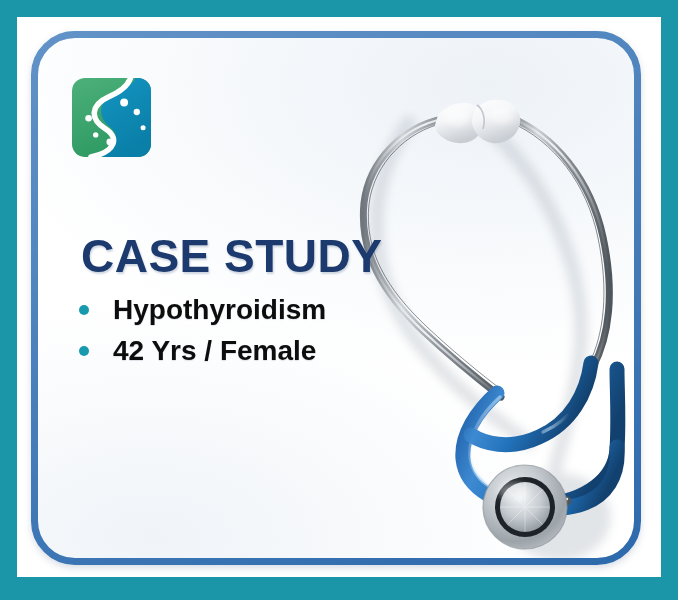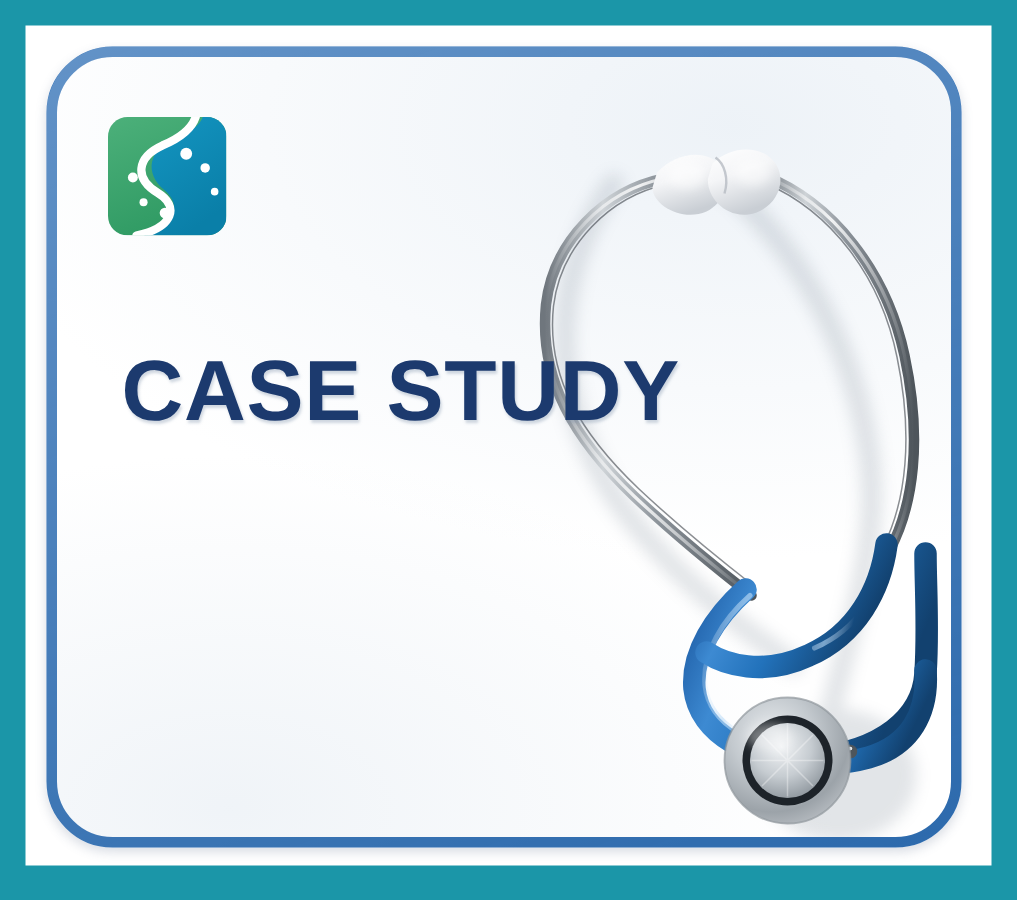--- a/index.html
+++ b/index.html
@@ -89,21 +89,21 @@
     border-radius: 13px;
     overflow: hidden;
   }
   .logo svg { display: block; }
 
   
   .heading {
     position: absolute;
     left: 50px;
     top: 202px;
-    font-size: 57px;
+    font-size: 46px;
     line-height: 1;
     font-weight: 700;
     letter-spacing: 0.5px;
     color: #1c3a6e;
     text-shadow: 1px 2px 2px rgba(120,140,165,0.35);
     white-space: nowrap;
   }
 
   
   .bullets {
@@ -290,17 +290,25 @@
           <circle cx="21" cy="51" r="4.2"></circle>
           <circle cx="30" cy="72" r="3.4"></circle>
           <circle cx="48" cy="81" r="4.4"></circle>
         </g>
       </svg>
     </div>
 
     <div class="heading">CASE STUDY</div>
 
     <ul class="bullets">
+      <li class="bullet">
+        <span class="dot"></span>
+        <span>Hypothyroidism</span>
+      </li>
+      <li class="bullet">
+        <span class="dot"></span>
+        <span>42 Yrs / Female</span>
+      </li>
     </ul>
   </div>
 
   <div class="blue-frame"></div>
 </div>
 
 </body></html>

